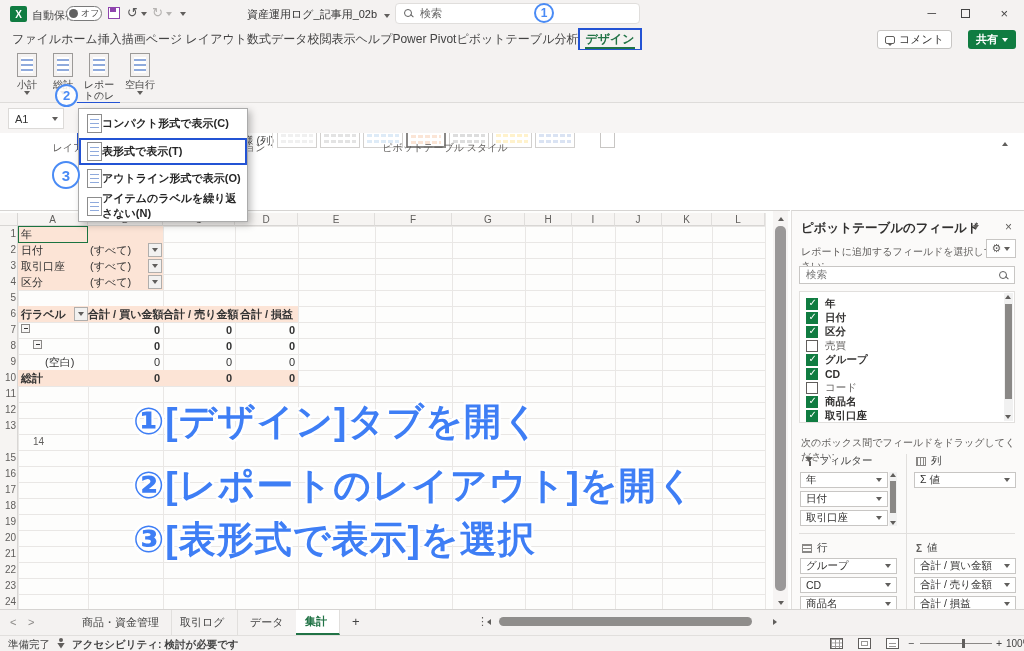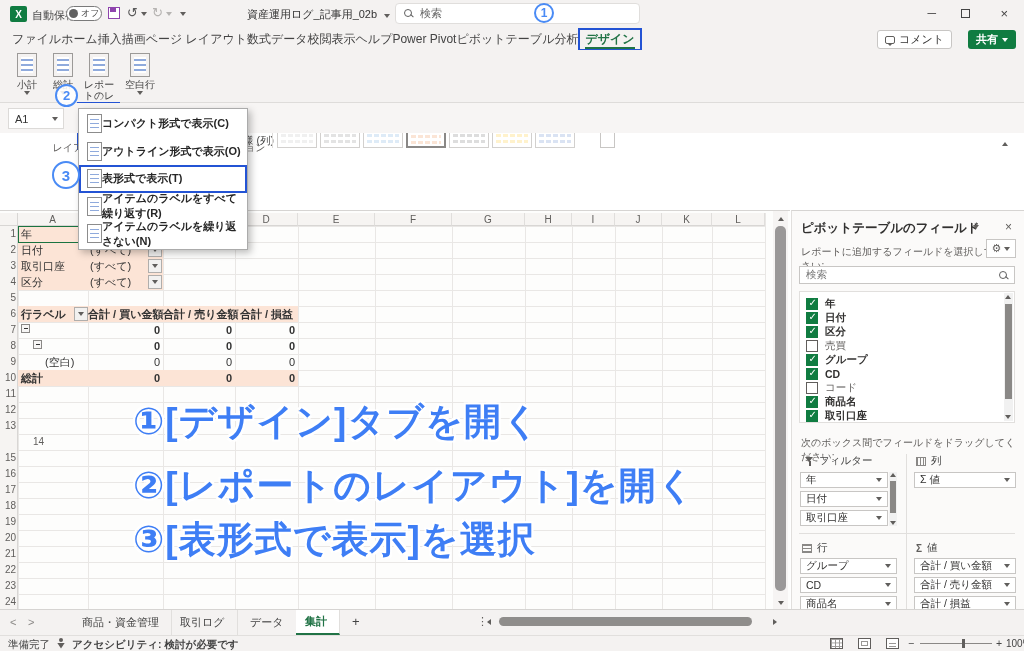--- a/index.html
+++ b/index.html
@@ -287,20 +287,21 @@
           <div class="sw-h" style="background: rgb(142, 170, 219);"></div>
           <div class="sw-b" style="--b: #dae3f3;"></div>
         </div>
       </div>
     <div class="morebtn">
         <span style="width:8px;height:1px;background:#605e5c;"></span>
         <span class="car"></span>
       </div>
     <div class="grplbl" style="left:28px; width:100px;">レイアウト</div>
     <div class="grplbl" style="left:180px; width:120px;">オプション</div>
+    <div class="grplbl" style="left:330px; width:230px;">ピボットテーブル スタイル</div>
     <span class="car up abs" style="left:1002px; top:92px;"></span>
   </div>
 
   <div class="formularow">
     <div class="namebox">
         <span>A1</span>
         <span class="car"></span>
       </div>
   </div>
 
@@ -450,31 +451,27 @@
     <div class="sbarrow" style="top:385px;">
         <span class="car"></span>
       </div>
   </div>
 
   <div class="menu">
     <div class="mitem">
         <span class="micon"></span>
         <span>コンパクト形式で表示(C)</span>
       </div>
+    <div class="mitem sel">
+        <span class="micon"></span>
+        <span>表形式で表示(T)</span>
+      </div>
     <div class="mitem">
         <span class="micon"></span>
         <span>アウトライン形式で表示(O)</span>
-      </div>
-    <div class="mitem sel">
-        <span class="micon"></span>
-        <span>表形式で表示(T)</span>
-      </div>
-    <div class="mitem">
-        <span class="micon"></span>
-        <span>アイテムのラベルをすべて繰り返す(R)</span>
       </div>
     <div class="mitem">
         <span class="micon"></span>
         <span>アイテムのラベルを繰り返さない(N)</span>
       </div>
   </div>
 
   <div class="marker" style="left:534px; top:3px; width:20px; height:20px; font-size:12px;">1</div>
   <div class="marker" style="left:55px; top:84px; width:23px; height:23px; font-size:13px;">2</div>
   <div class="marker" style="left:52px; top:161px; width:28px; height:28px; font-size:15px;">3</div>

